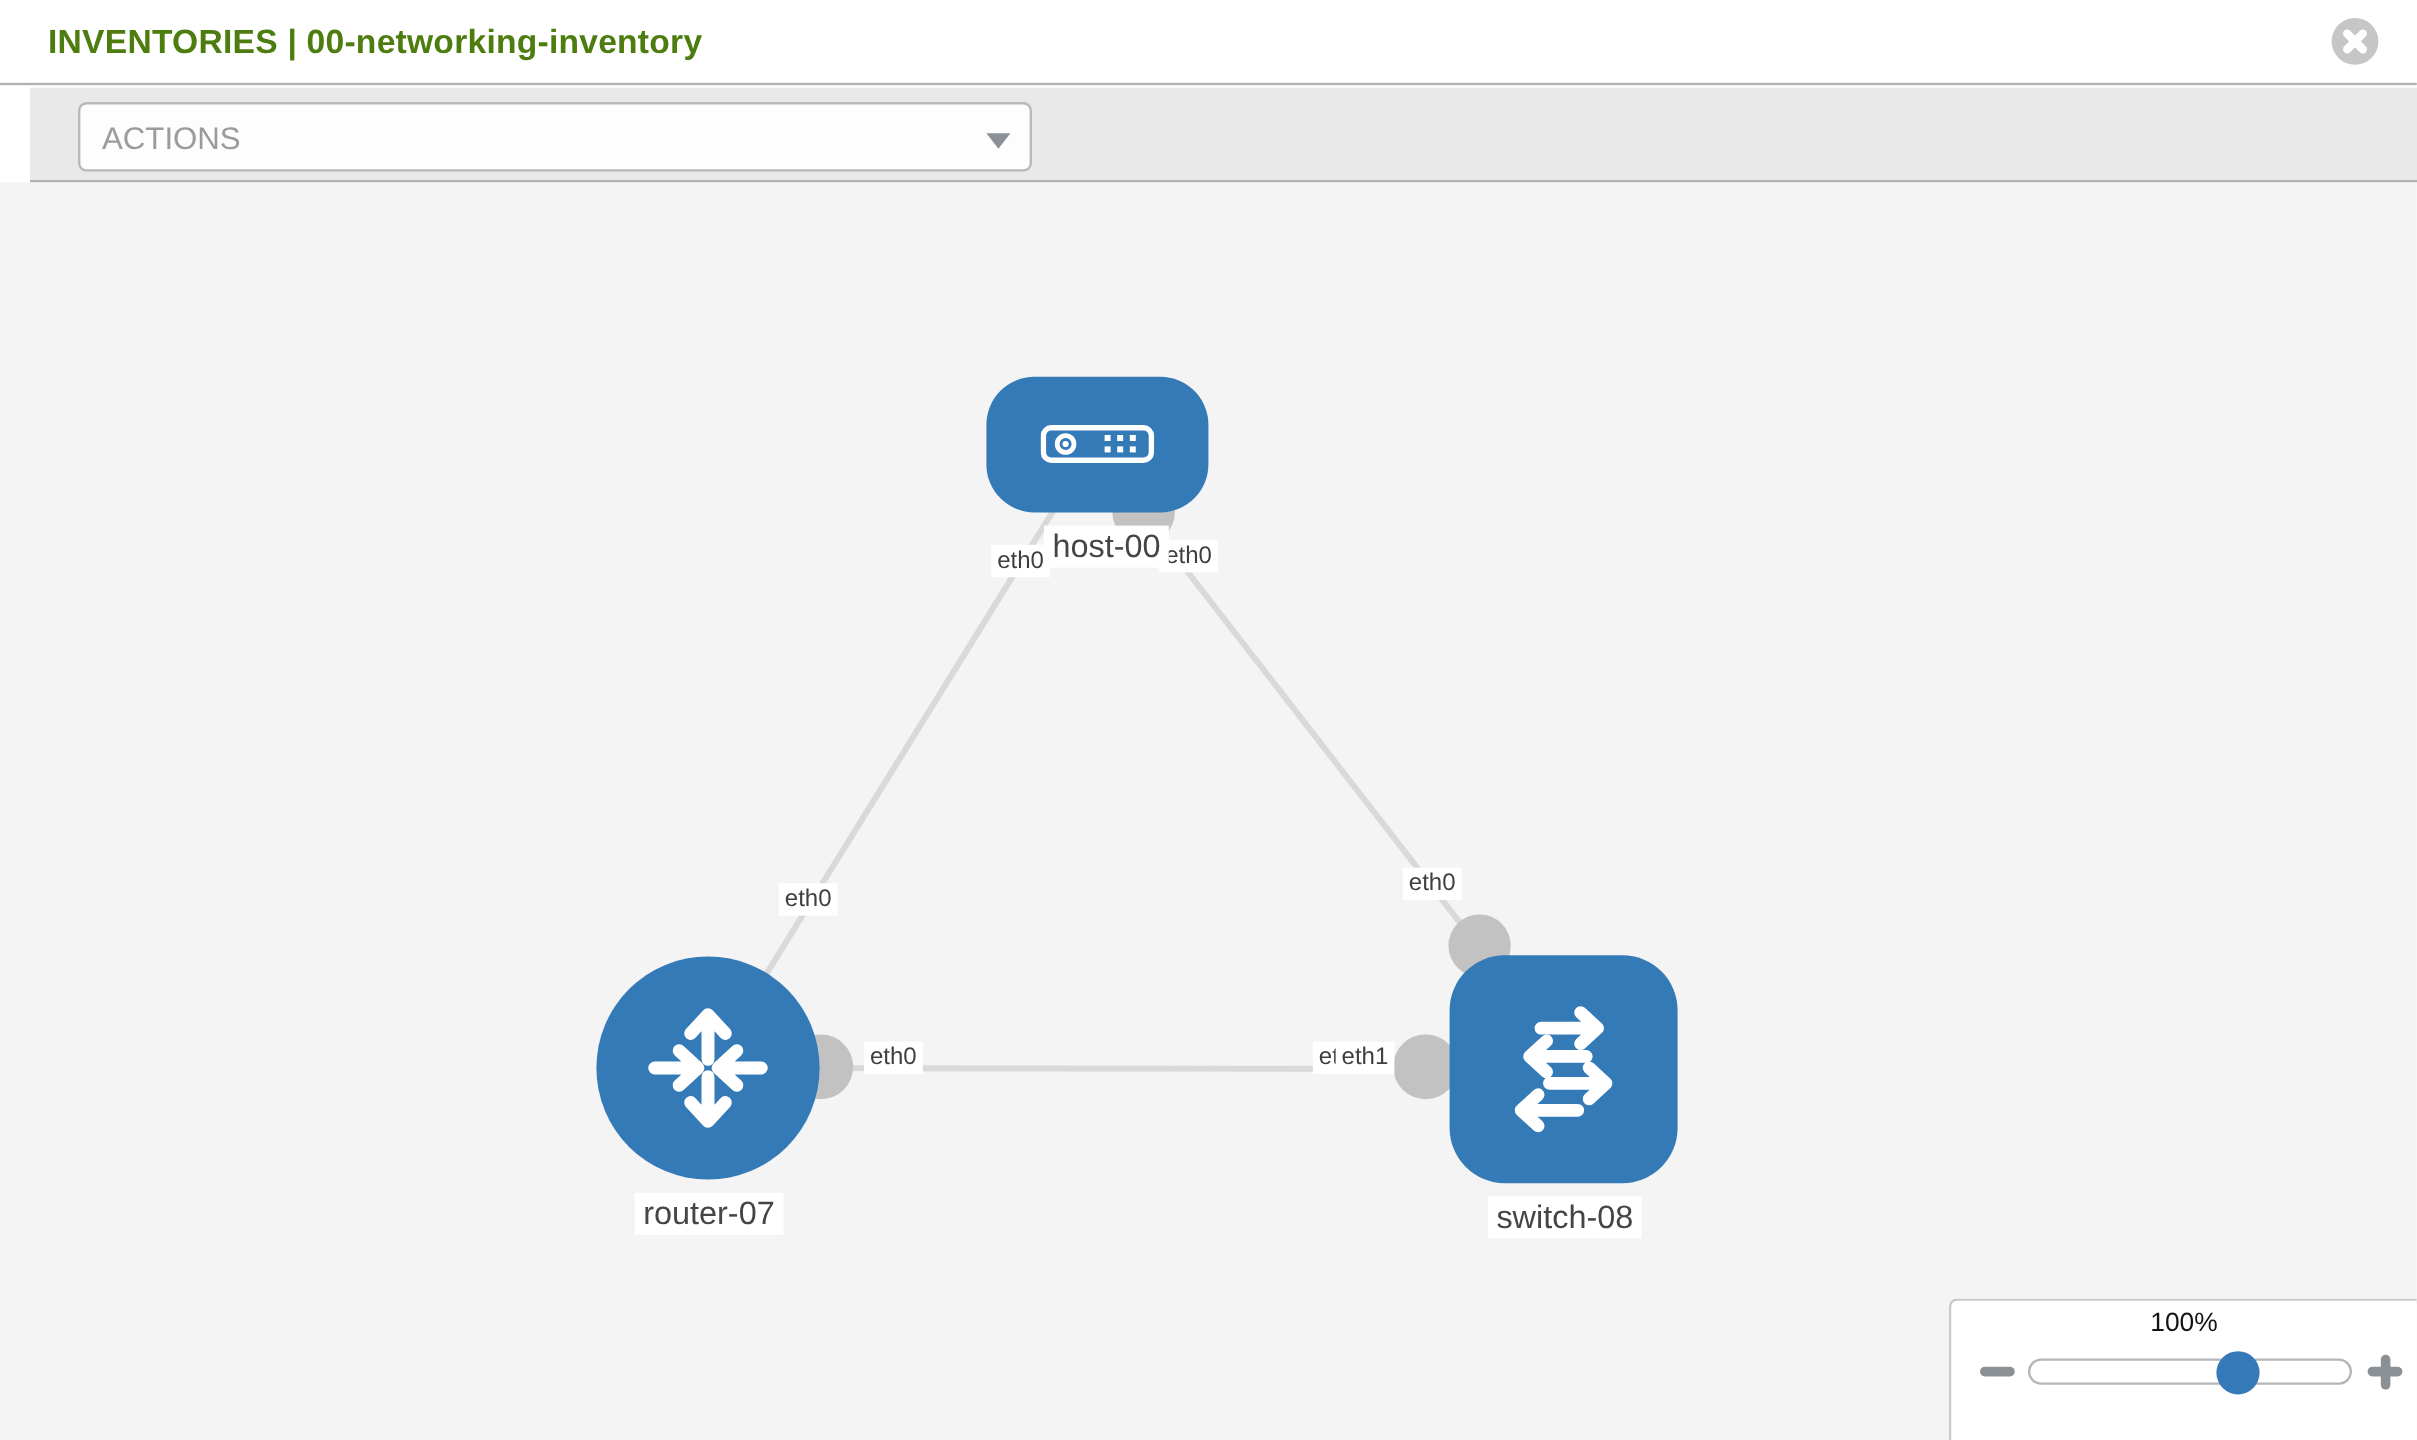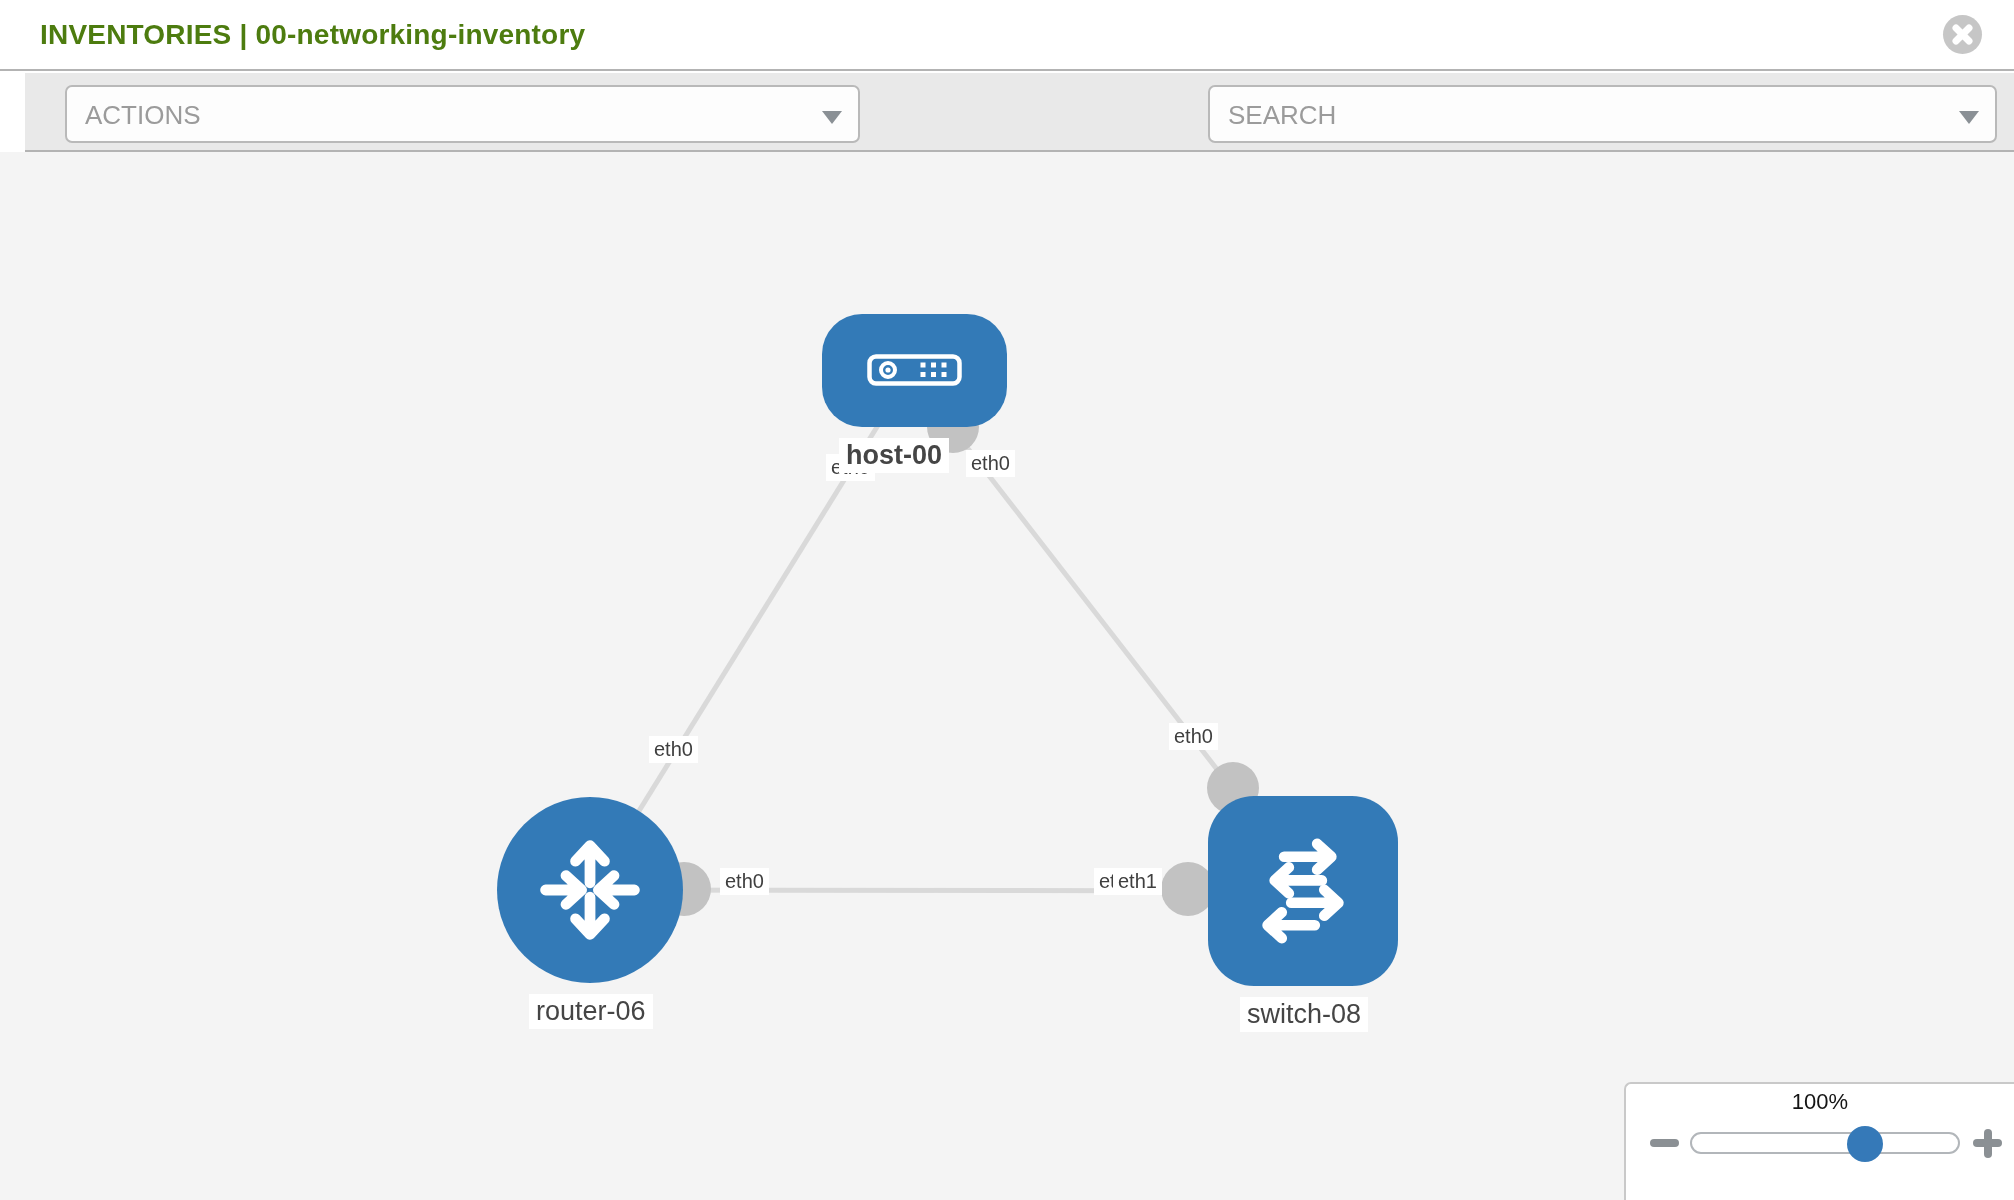--- a/index.html
+++ b/index.html
@@ -85,24 +85,20 @@
     </svg>
   </div>
   <div class="tool-icon" id="key-btn">
     <svg width="36" height="36" viewBox="0 0 512 512">
       <g transform="translate(512,0) scale(-1,1)">
         <path fill="#8a8f94" d="M512 176.001C512 273.203 433.202 352 336 352c-11.22 0-22.19-1.062-32.827-3.069l-24.012 27.014A23.999 23.999 0 0 1 261.223 384H224v40c0 13.255-10.745 24-24 24h-40v40c0 13.255-10.745 24-24 24H24c-13.255 0-24-10.745-24-24v-78.059c0-6.365 2.529-12.47 7.029-16.971l161.802-161.802C166.885 219.186 160 198.311 160 176 160 78.798 238.797.001 335.999 0 433.488-.001 512 78.511 512 176.001zM336 128c0 26.51 21.49 48 48 48s48-21.49 48-48-21.49-48-48-48-48 21.49-48 48z"></path>
       </g>
     </svg>
   </div>
 
-  <div id="search-select" class="fake-select">
-    <span class="sel-label">SEARCH</span>
-    <span class="caret"></span>
-  </div>
 </div>
 
 <div id="canvas">
 
   <svg id="links-svg" width="2014" height="1048">
     <line x1="590" y1="738" x2="885" y2="262" stroke="#d9d9d9" stroke-width="5"></line>
     <line x1="945" y1="267" x2="1240" y2="647" stroke="#d9d9d9" stroke-width="5"></line>
     <line x1="590" y1="738" x2="1303" y2="739" stroke="#d9d9d9" stroke-width="5"></line>
   </svg>
 
@@ -148,22 +144,22 @@
   </div>
 
   <span class="chip" style="left:826px; top:302px;">eth0</span>
   <span class="chip" style="left:966px; top:298px;">eth0</span>
   <span class="chip" style="left:649px; top:584px;">eth0</span>
   <span class="chip" style="left:1169px; top:571px;">eth0</span>
   <span class="chip" style="left:720px; top:716px;">eth0</span>
   <span class="chip" style="left:1094px; top:716px; z-index:4;">eth0</span>
   <span class="chip" style="left:1113px; top:716px; z-index:5;">eth1</span>
 
-  <span class="name-chip" style="left:839px; top:286px;font-weight:bold;">host-00</span>
-  <span class="name-chip" style="left:529px; top:842px;">router-06</span>
+  <span class="name-chip" style="left:870px; top:286px;">host-00</span>
+  <span class="name-chip" style="left:529px; top:842px;">router-07</span>
   <span class="name-chip" style="left:1240px; top:845px;">switch-08</span>
 </div>
 
 <div id="zoom-panel">
   <div id="zoom-value">100%</div>
   <div id="zoom-out" class="zp-bar"></div>
   <div id="slider-track"></div>
   <div id="slider-thumb"></div>
   <div id="zoom-in"></div>
   <div id="zoom-in-h" class="zp-bar"></div>

